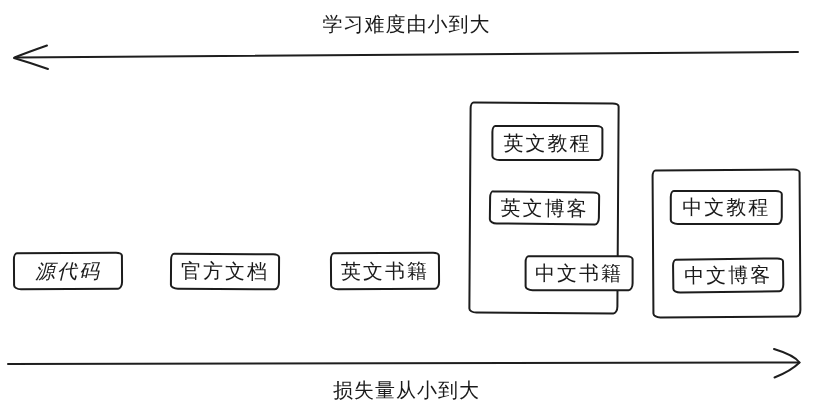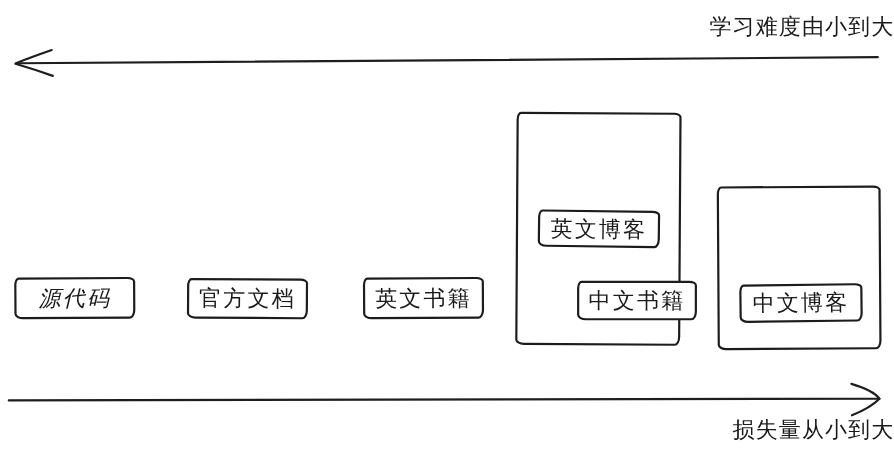--- a/index.html
+++ b/index.html
@@ -13,21 +13,21 @@
     height: 414px;
     background: #ffffff;
     overflow: hidden;
     font-family: "Liberation Sans", sans-serif;
     color: #1a1a1a;
   }
   .axis-label {
     position: absolute;
     left: 0;
     right: 0;
-    text-align: right;
+    text-align: center;
     font-size: 20px;
     letter-spacing: 1px;
     white-space: nowrap;
     color: #1a1a1a;
   }
   .axis-label.top { top: 11px; }
   .axis-label.bottom { top: 377px; }
   .arrows {
     position: absolute;
     left: 0;
@@ -95,29 +95,35 @@
     <span>源代码</span>
   </div>
   <div id="b3" class="sketch node tilt-l">
     <span>英文书籍</span>
   </div>
   <div id="b2" class="sketch node tilt-r">
     <span>官方文档</span>
   </div>
 
   <div id="g1" class="sketch tilt-r">
+    <div class="sketch node i1 tilt-l">
+      <span>英文教程</span>
+    </div>
     <div class="sketch node i2 tilt-r">
       <span>英文博客</span>
     </div>
     <div class="sketch node i3 tilt-l">
       <span>中文书籍</span>
     </div>
   </div>
 
   <div id="g2" class="sketch tilt-l">
+    <div class="sketch node j1 tilt-r">
+      <span>中文教程</span>
+    </div>
     <div class="sketch node j2 tilt-l">
       <span>中文博客</span>
     </div>
   </div>
 
   <div class="axis-label bottom">损失量从小到大</div>
 
 </div>
 
 </body></html>

